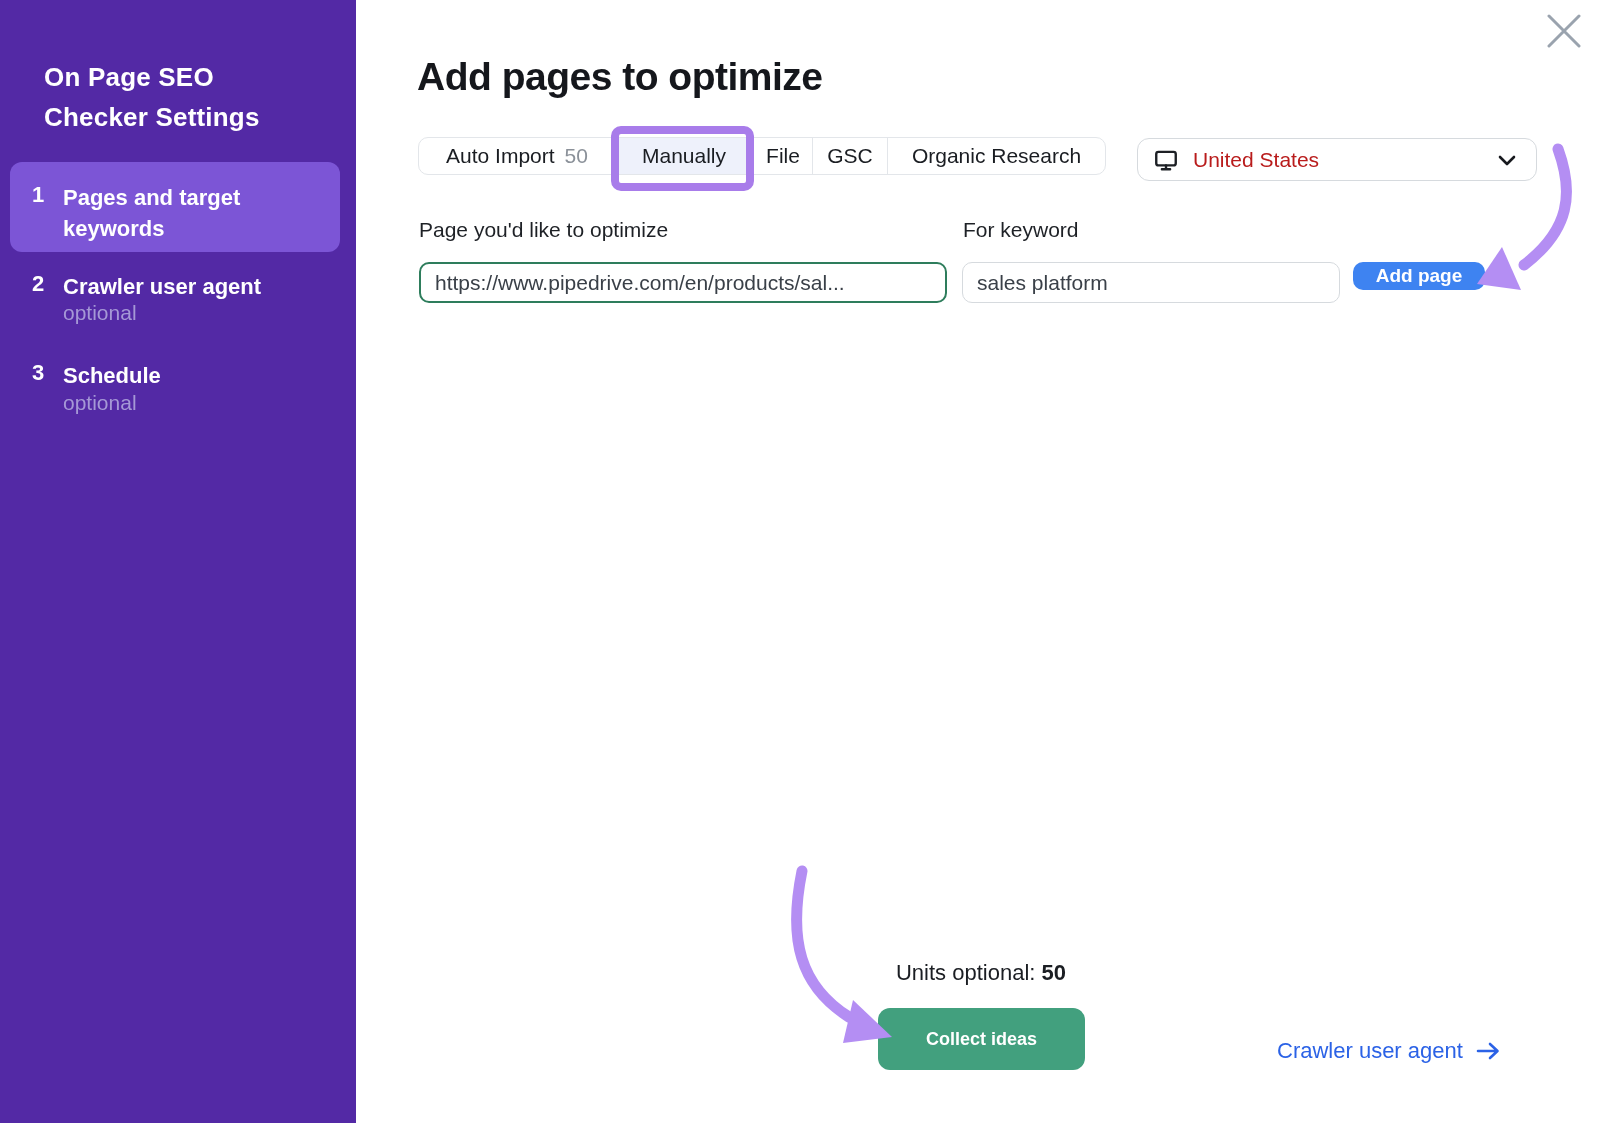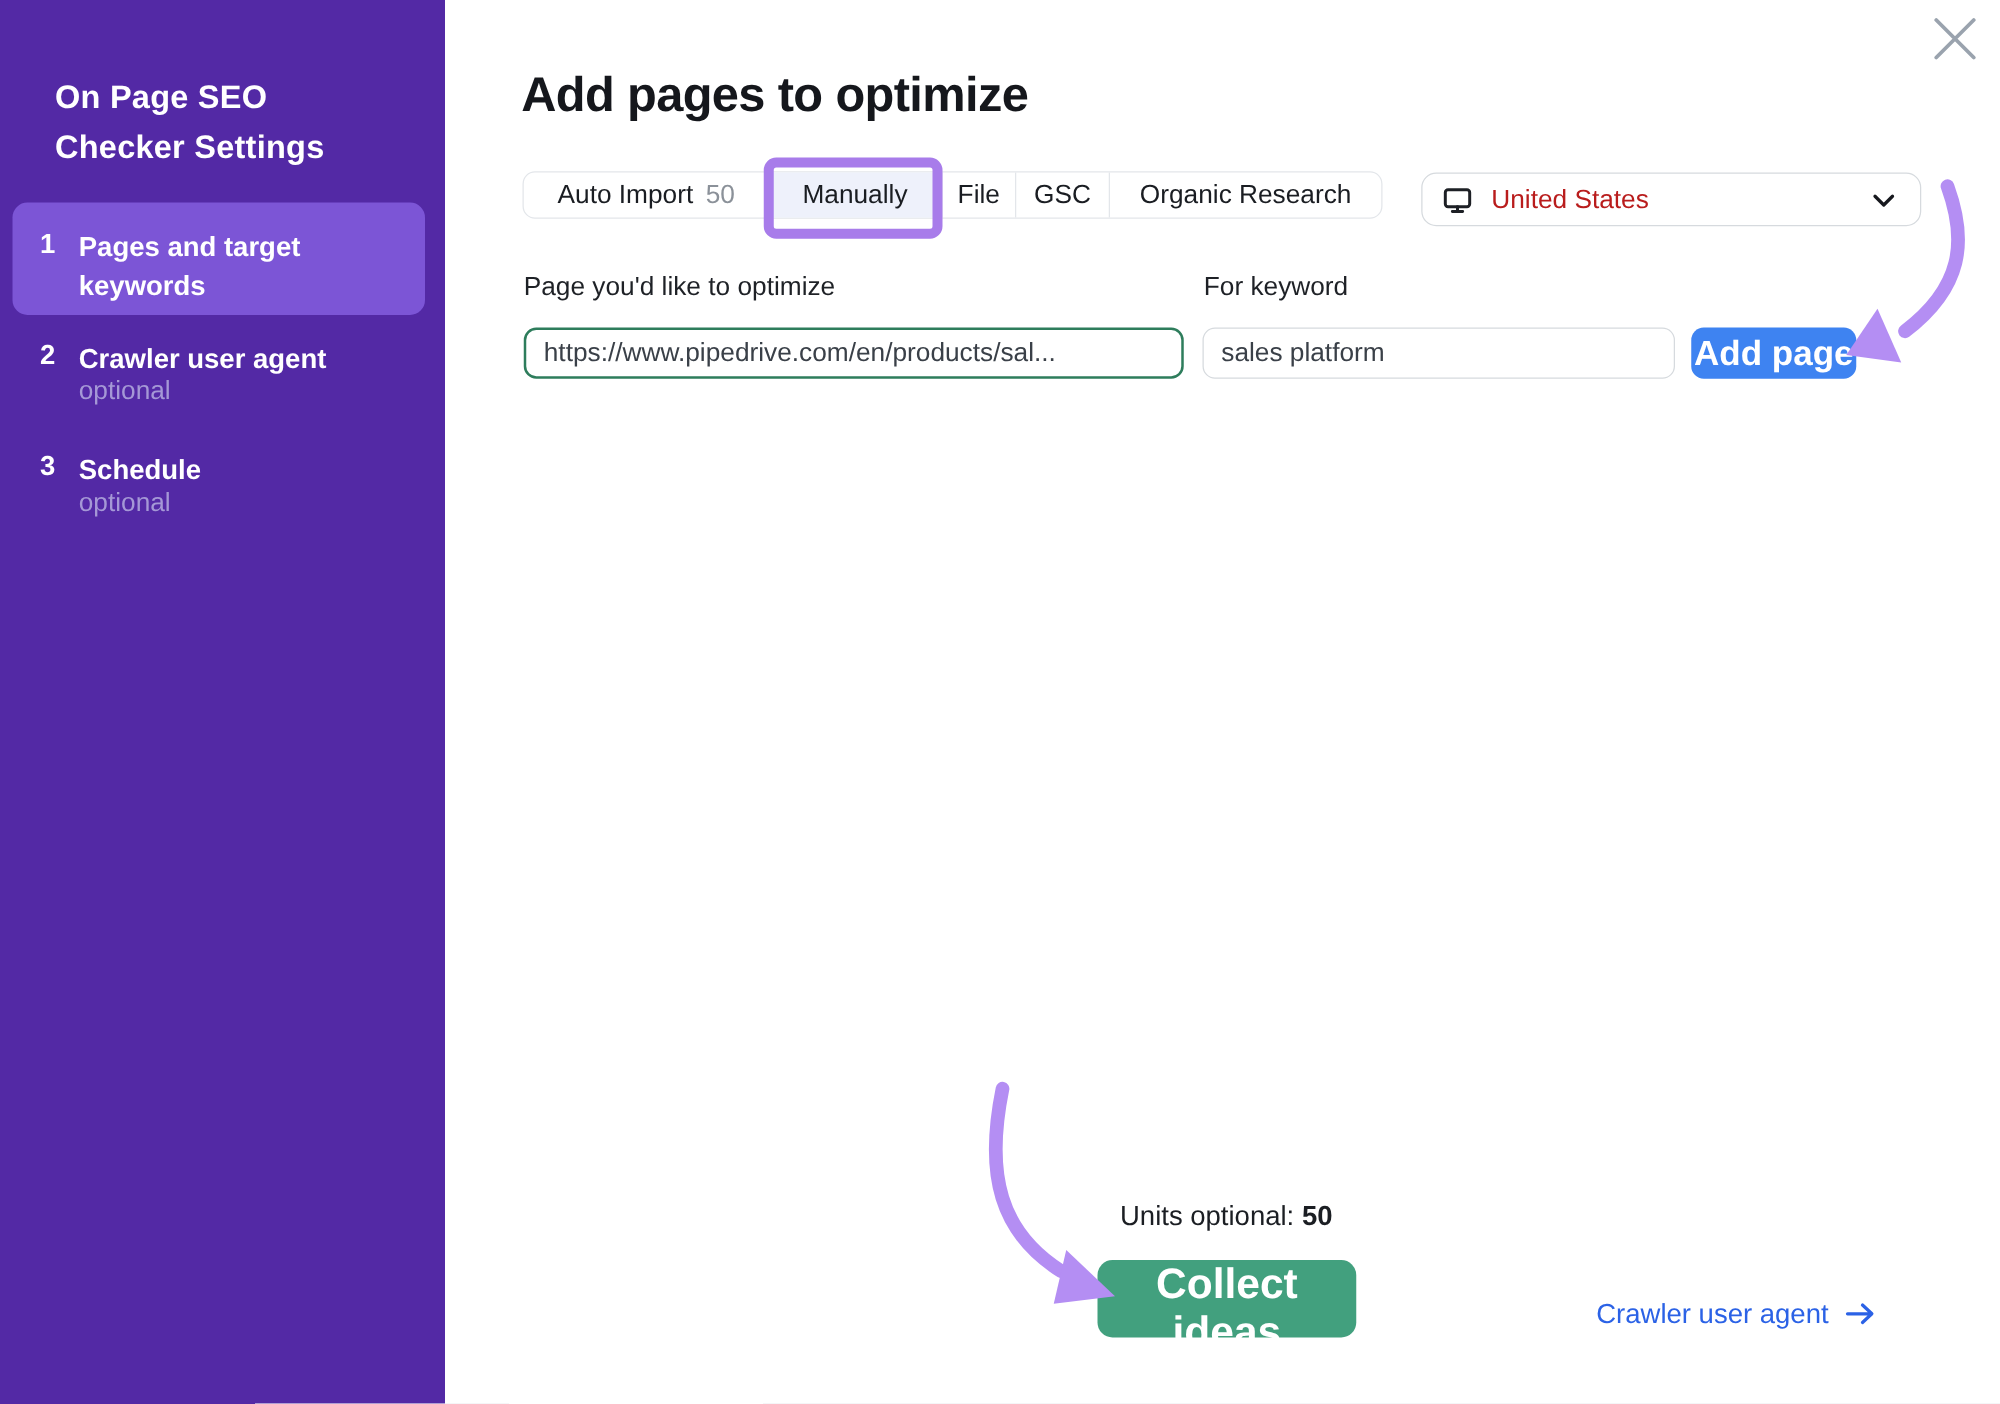--- a/index.html
+++ b/index.html
@@ -85,36 +85,36 @@
   .lbl-keyword { left:963px; }
   .text-input {
     position:absolute; top:262px; height:41px;
     border-radius:10px; font-size:21px; color:#3a4048;
     padding:0 14px; outline:none; background:#fff;
     font-family:"Liberation Sans","DejaVu Sans",sans-serif;
   }
   .url-input { left:419px; width:528px; border:2px solid #2e7d5c; }
   .kw-input { left:962px; width:378px; border:1.5px solid #d6dade; }
   .add-page-btn {
-    position:absolute; left:1353px; top:262px; width:132px; height:41px;
+    position:absolute; left:1353px; top:262px; width:132px; height:28px;
     background:#3e83f1; color:#ffffff; border:none; border-radius:10px;
-    font-size:28px; font-weight:600; cursor:pointer;
+    font-size:19px; font-weight:600; cursor:pointer;
     font-family:"Liberation Sans","DejaVu Sans",sans-serif;
   }
 
   
   .units-line {
     position:absolute; left:781px; top:960px; width:400px;
     text-align:center; font-size:22px; color:#1b1e23;
   }
   .units-line b { font-weight:700; }
   .collect-btn {
     position:absolute; left:878px; top:1008px; width:207px; height:62px;
     background:#42a07e; color:#ffffff; border:none; border-radius:12px;
-    font-size:34px; font-weight:600; cursor:pointer;
+    font-size:18px; font-weight:600; cursor:pointer;
     font-family:"Liberation Sans","DejaVu Sans",sans-serif;
   }
   .crawler-link {
     position:absolute; left:1277px; top:1036px; height:30px;
     display:flex; align-items:center; gap:12px;
     color:#2b62e6; font-size:22px; font-weight:500;
     text-decoration:none; cursor:pointer;
   }
 
   .arrows-overlay {

